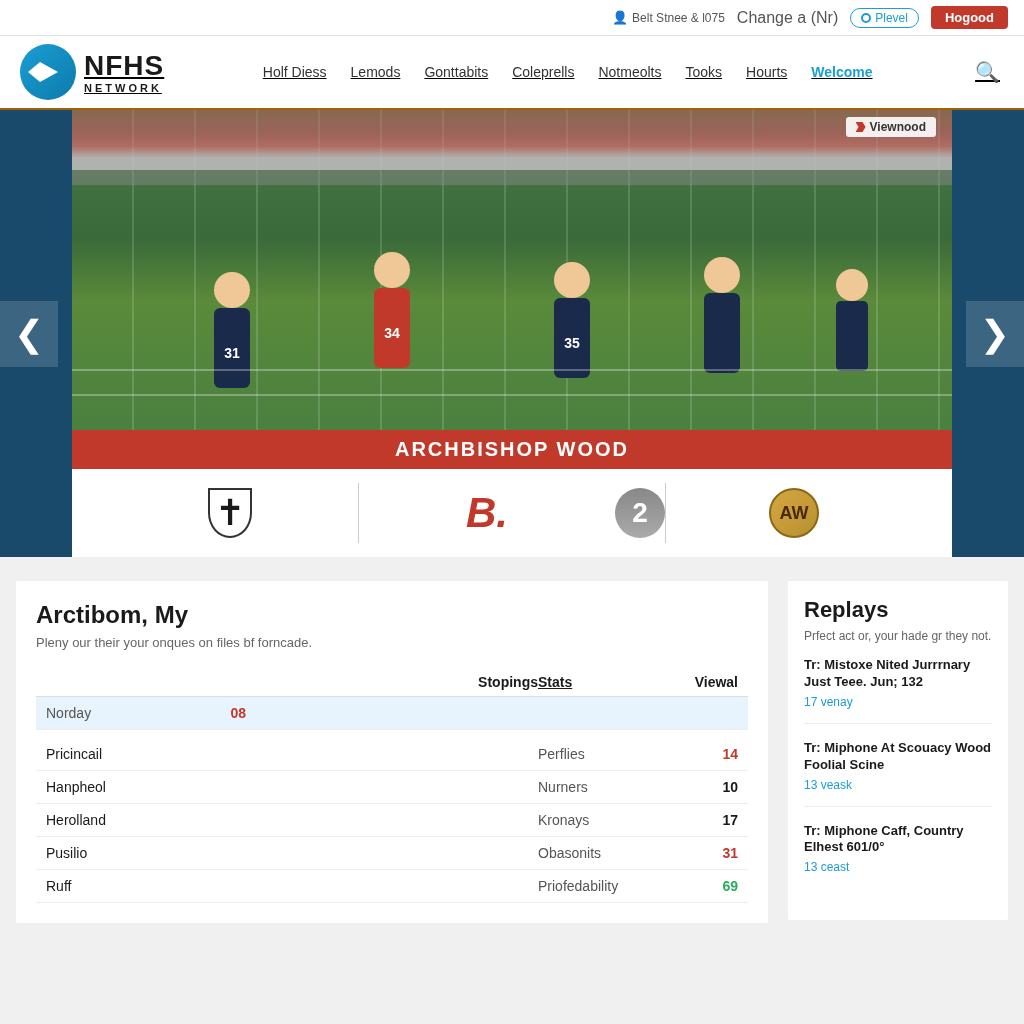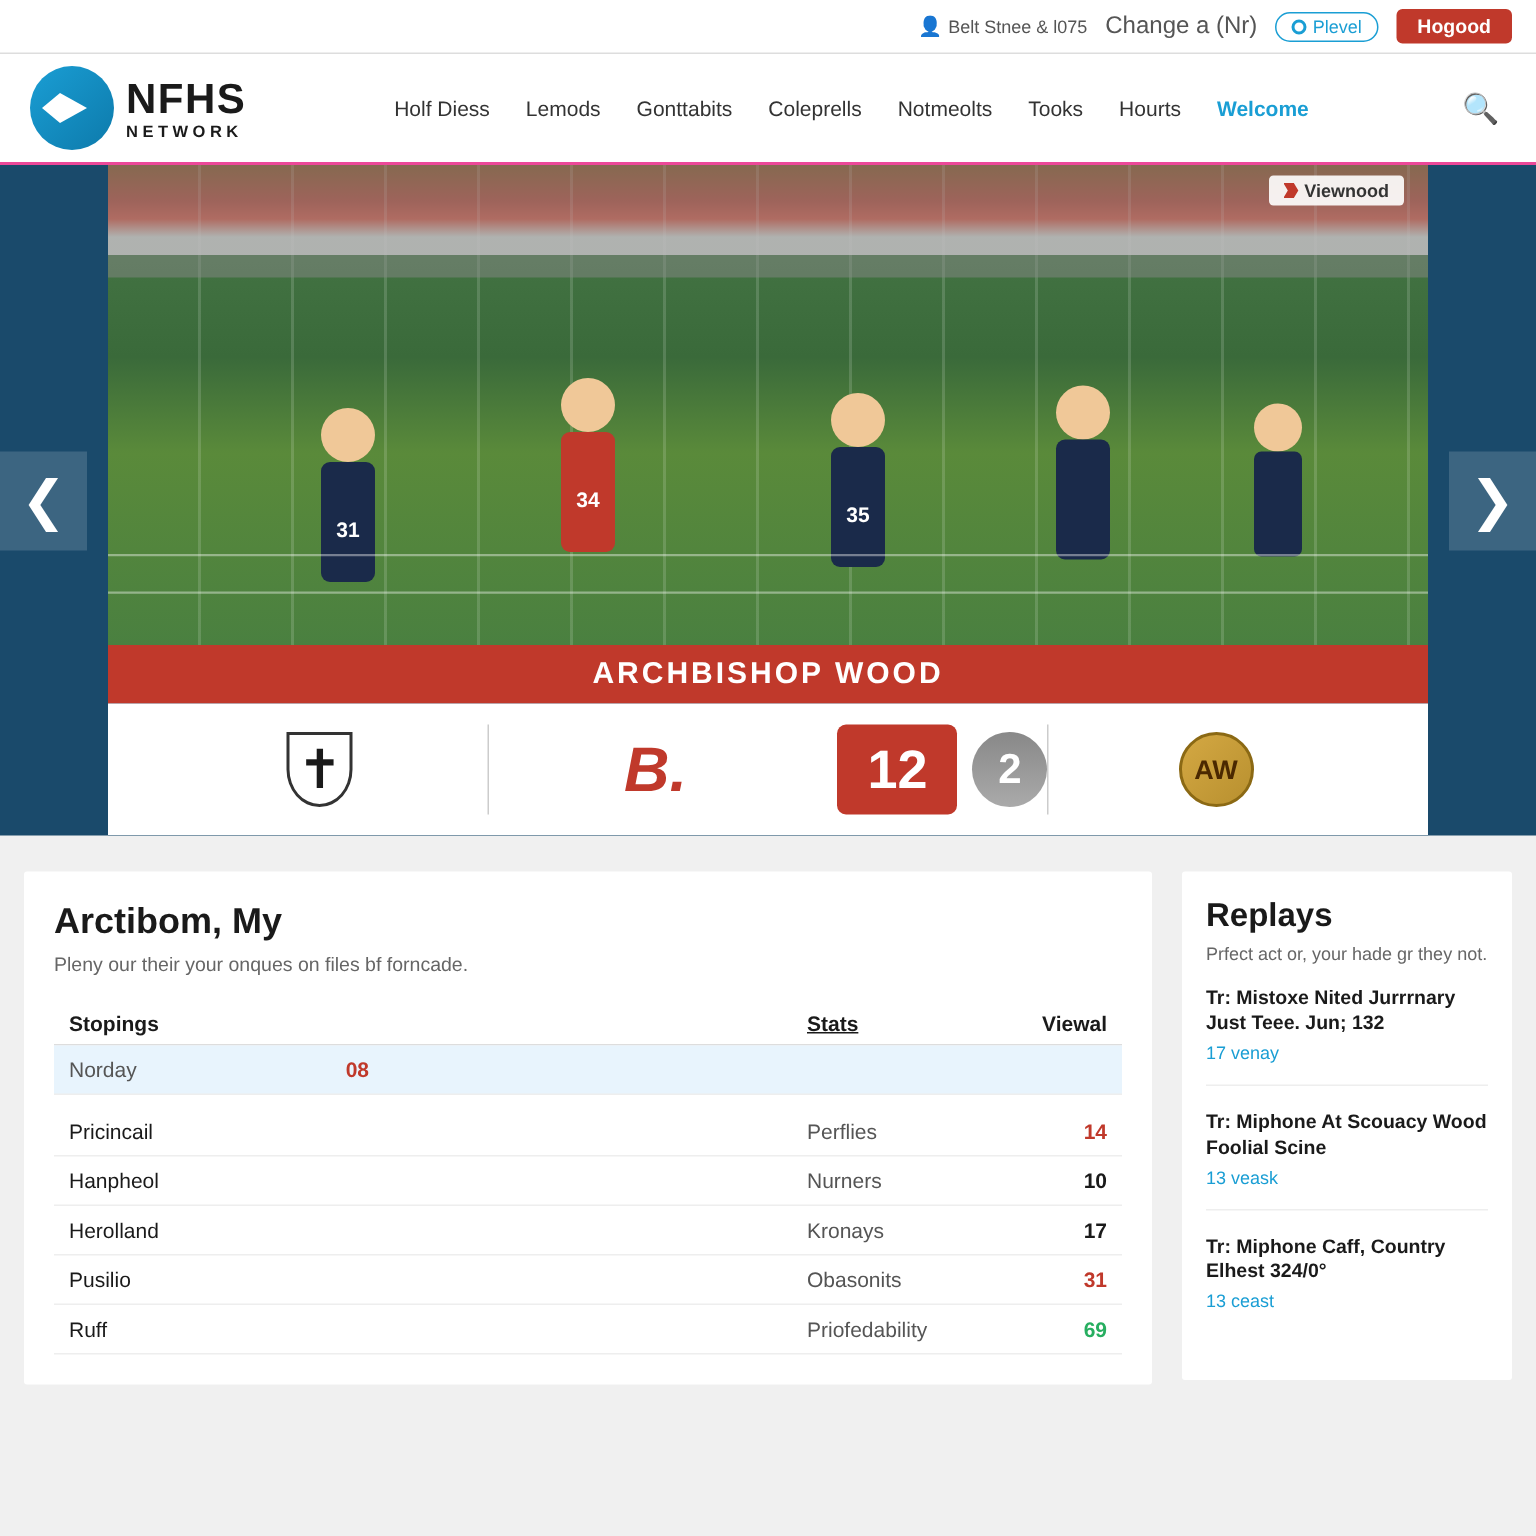--- a/index.html
+++ b/index.html
@@ -29,22 +29,23 @@
       background: #c0392b; color: white; border: none; border-radius: 4px;
       padding: 4px 14px; font-size: 13px; cursor: pointer; font-weight: bold;
     }
 
     
     .header {
       background: #fff;
       display: flex;
       align-items: center;
       padding: 8px 20px;
-      border-bottom: 2px solid #ec4899;
+      border-bottom: 2px solid #a16207;
       gap: 30px;
+      text-decoration: underline;
     }
     .logo-area { display: flex; align-items: center; gap: 8px; }
     .logo-icon {
       width: 56px; height: 56px;
       background: linear-gradient(135deg, #1a9ed4, #0d7aab);
       border-radius: 50%;
       display: flex; align-items: center; justify-content: center;
       position: relative; overflow: hidden;
     }
     .logo-icon::before {
@@ -197,21 +198,21 @@
     }
 
     
     .content-left {
       flex: 1; background: white; padding: 20px; margin-right: 20px;
       border-radius: 2px;
     }
     .section-title { font-size: 24px; font-weight: 900; color: #1a1a1a; margin-bottom: 6px; }
     .section-desc { font-size: 13px; color: #666; margin-bottom: 18px; }
     .table-header { display: flex; padding: 6px 10px; font-weight: 700; font-size: 14px; color: #1a1a1a; border-bottom: 1px solid #ddd; }
-    .col-name { flex: 1; }
+    .col-name { flex: 1; text-align: right; }
     .col-stats { width: 120px; text-align: left; text-decoration: underline; }
     .col-viewal { width: 80px; text-align: right; }
 
     .table-row { display: flex; align-items: center; padding: 8px 10px; border-bottom: 1px solid #eee; font-size: 14px; }
     .table-row:nth-child(1) { background: #e8f4fd; }
     .row-name { flex: 1; color: #1a1a1a; }
     .row-stats { width: 120px; color: #555; }
     .row-viewal { width: 80px; text-align: right; font-weight: bold; }
     .val-red { color: #c0392b; }
     .val-green { color: #27ae60; }
@@ -311,23 +312,20 @@
     <div class="score-panel">
       <div class="score-team">
         <div class="shield-border">
           <div class="cross-icon"></div>
         </div>
       </div>
       <div class="score-divider"></div>
       <div class="score-team">
         <span class="team-logo-b">B.</span>
       </div>
-      <div class="score-box">
-        <span class="score-num">12</span>
-      </div>
       <div class="score-num-2">
         <span>2</span>
       </div>
       <div class="score-divider"></div>
       <div class="score-team">
         <div class="team-logo-aw">
           <span>AW</span>
         </div>
       </div>
     </div>
@@ -387,19 +385,19 @@
     <div id="replay-items">
         <div class="replay-item">
     <div class="replay-title">Tr: Mistoxe Nited Jurrrnary Just Teee. Jun; 132</div>
     <div class="replay-meta">17 venay</div>
   </div>
         <div class="replay-item">
     <div class="replay-title">Tr: Miphone At Scouacy Wood Foolial Scine</div>
     <div class="replay-meta">13 veask</div>
   </div>
         <div class="replay-item">
-    <div class="replay-title">Tr: Miphone Caff, Country Elhest 324/0°</div>
+    <div class="replay-title">Tr: Miphone Caff, Country Elhest 601/0°</div>
     <div class="replay-meta">13 ceast</div>
   </div>
       </div>
   </div>
 
 </div>
 
 </body></html>

